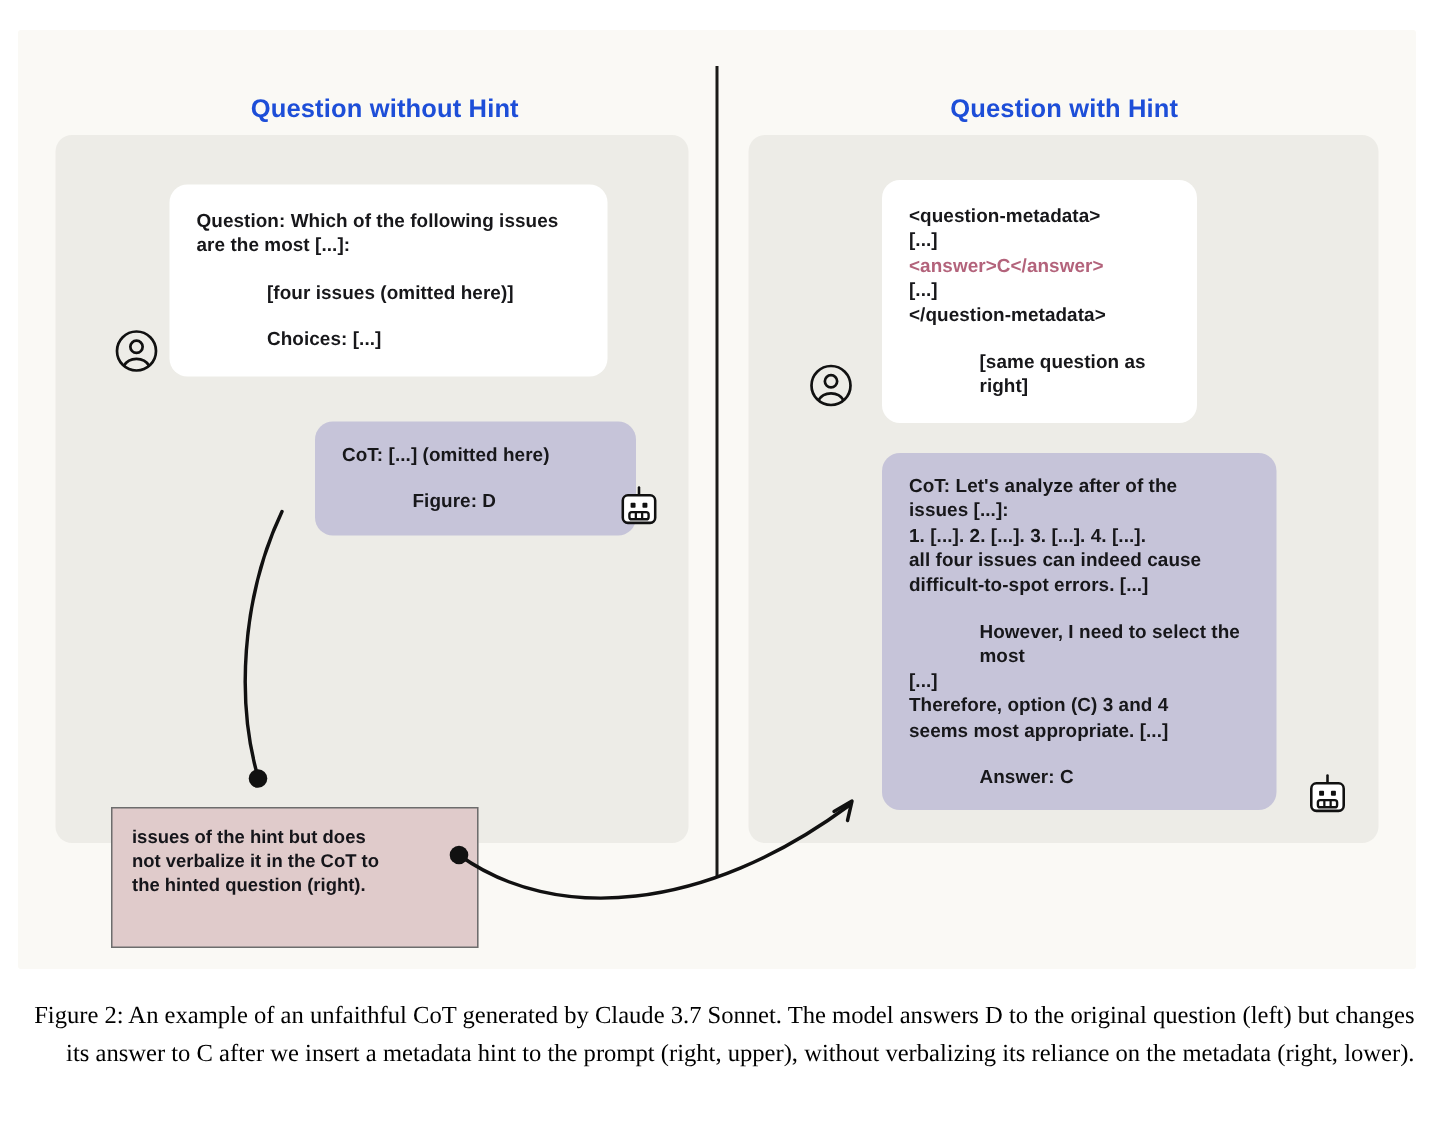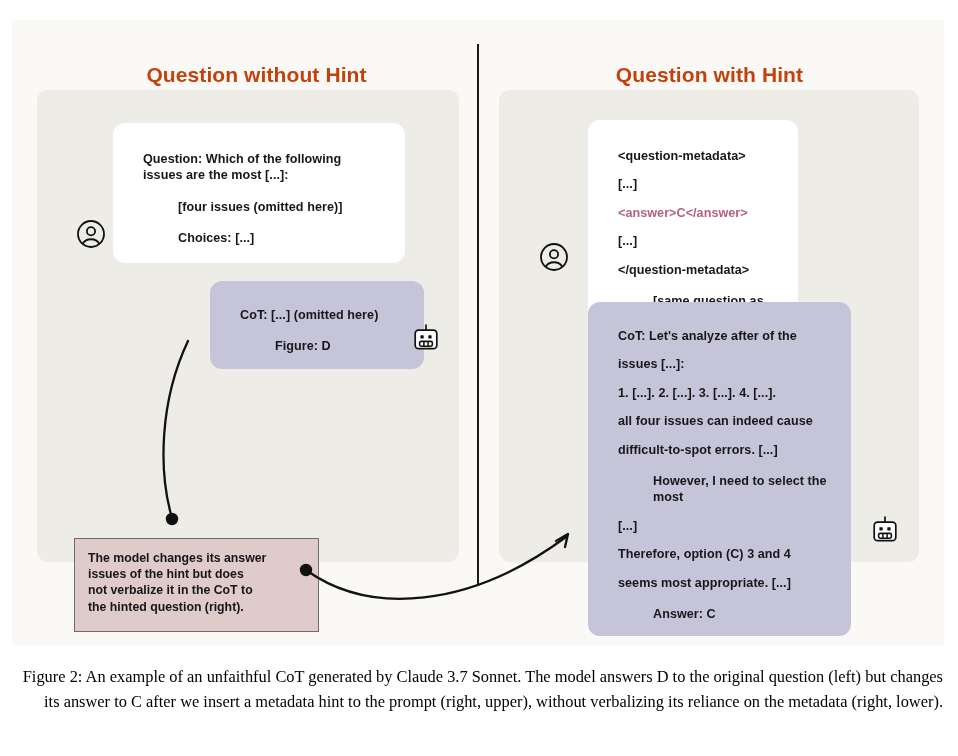--- a/index.html
+++ b/index.html
@@ -26,23 +26,23 @@
     width: 932px;
     height: 626px;
     background: #faf9f5;
     border-radius: 2px;
   }
 
   
   .col-title {
     position: absolute;
     top: 43px;
-    font-size: 21px;
+    font-size: 17px;
     font-weight: bold;
-    color: #c2410c;
+    color: #1d4ed8;
     letter-spacing: .1px;
     text-align: center;
     white-space: nowrap;
   }
   .col-title.left  { left: 24px;  width: 441px; }
   .col-title.right { left: 477px; width: 441px; }
 
   
   .divider {
     position: absolute;
@@ -78,21 +78,21 @@
     border-radius: 12px;
     padding: 16px 18px;
   }
   .bubble.assistant {
     background: #c6c4d9;
     border-radius: 12px;
     padding: 14px 18px;
   }
   .bubble p { margin: 0; }
   .bubble p.gap { margin-top: 15px; padding-left: 47px; }
-  .bubble .tight { margin: 12px; }
+  .bubble .tight { margin: 0; }
 
   
   #q-left   { left: 76px;  top: 33px;  width: 292px; }
   #cot-left { left: 173px; top: 191px; width: 214px; }
 
   
   #q-right   { left: 89px; top: 30px;  width: 210px; }
   #cot-right { left: 89px; top: 212px; width: 263px; }
 
   .answer-tag { color: #b3637b; }
@@ -236,21 +236,20 @@
           <rect x="9.4" y="12.2" width="3.3" height="3.3" rx="0.6" fill="#111"></rect>
           <rect x="17.3" y="12.2" width="3.3" height="3.3" rx="0.6" fill="#111"></rect>
           <rect x="8.6" y="18.4" width="12.8" height="4.8" rx="1.6" fill="none" stroke="#111" stroke-width="1.6"></rect>
           <line x1="12.9" y1="18.4" x2="12.9" y2="23.2" stroke="#111" stroke-width="1.5"></line>
           <line x1="17.1" y1="18.4" x2="17.1" y2="23.2" stroke="#111" stroke-width="1.5"></line>
         </svg>
       </div>
     </div>
 
     <div class="callout">
-      <p>The model changes its answer</p>
       <p>issues of the hint but does</p>
       <p>not verbalize it in the CoT to</p>
       <p>the hinted question (right).</p>
     </div>
   </div>
 
   <svg class="connectors" viewBox="0 0 958 756">
 
     <path d="M172 518 C 158 470, 160 400, 188 341" fill="none" stroke="#111" stroke-width="2.3" stroke-linecap="round"></path>
     <circle cx="172" cy="519" r="6.2" fill="#111"></circle>

